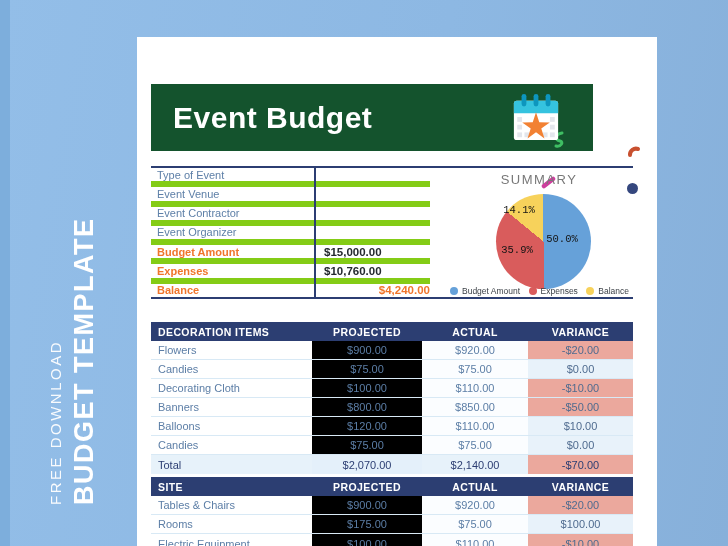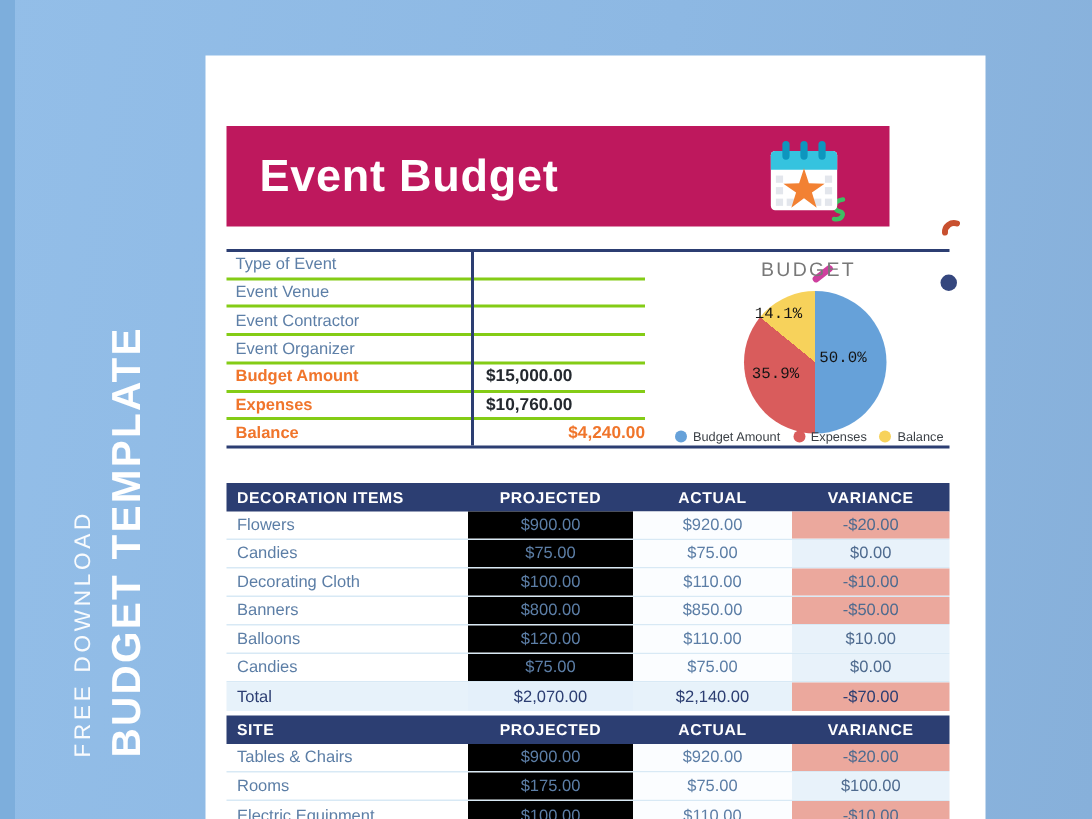--- a/index.html
+++ b/index.html
@@ -12,36 +12,36 @@
   
   .side-text { position:absolute; left:44px; top:505px; transform:rotate(-90deg);
     transform-origin:0 0; white-space:nowrap; color:#fff; }
   .side-free { font-size:15px; letter-spacing:2.5px; line-height:24px; opacity:.95; }
   .side-tmpl { font-size:27px; font-weight:bold; letter-spacing:1.5px; line-height:33px; }
 
   
   .page { position:absolute; left:137px; top:37px; width:520px; height:509px; background:#fff; overflow:hidden; }
 
   
-  .header-bar { position:absolute; left:14px; top:47px; width:442px; height:67px; background:#be185d; }
+  .header-bar { position:absolute; left:14px; top:47px; width:442px; height:67px; background:#14532d; }
   .header-title { position:absolute; left:22px; top:50%; transform:translateY(-50%);
     color:#fff; font-size:30px; font-weight:bold; letter-spacing:.5px; }
   .cal { position:absolute; right:32px; top:8px; width:50px; height:52px; }
   .confetti { position:absolute; }
   .conf-green { left:400px; top:47px; }
   .conf-red   { left:476px; top:60px; }
   .conf-pink  { left:390px; top:92px; }
   .conf-dot   { left:476px; top:99px; width:11px; height:11px; border-radius:50%; background:#35477E; }
 
   
   .info-box { position:absolute; left:14px; top:129px; width:482px; height:133px;
     border-top:2px solid #2C3E72; border-bottom:2px solid #2C3E72; }
   .form { position:absolute; left:0; top:0; width:279px; height:100%; display:flex; flex-direction:column; }
   .form::after { content:""; position:absolute; left:163px; top:0; bottom:0; width:2px; background:#2C3E72; }
-  .frow { flex:1; display:flex; align-items:center; border-bottom:2px solid #84cc16; }
+  .frow { flex:1; display:flex; align-items:center; border-bottom:6px solid #84cc16; }
   .frow:last-child { border-bottom:none; }
   .flabel { width:164px; padding-left:6px; font-size:11px; color:#5D7FA7; }
   .fvalue { width:115px; padding-left:9px; font-size:11.5px; font-weight:bold; color:#24292F; }
   .frow.accent .flabel { color:#F0752B; font-weight:bold; }
   .fvalue.accent { color:#F0752B;text-align:right; }
 
   
   .summary { position:absolute; left:294px; top:0; width:188px; height:129px; }
   .summary-title { position:absolute; top:4px; width:100%; text-align:center;
     font-size:13px; letter-spacing:1.5px; color:#787878; }
@@ -148,21 +148,21 @@
         <div class="frow accent">
           <div class="flabel">Expenses</div>
           <div class="fvalue">$10,760.00</div>
         </div>
         <div class="frow accent">
           <div class="flabel">Balance</div>
           <div class="fvalue accent">$4,240.00</div>
         </div>
       </div>
     <div class="summary">
-      <div class="summary-title">BUDGET</div>
+      <div class="summary-title">SUMMARY</div>
       <div class="pie" id="pie" style="background: conic-gradient(rgb(102, 161, 217) 0deg, rgb(102, 161, 217) 180deg, rgb(217, 92, 92) 180deg, rgb(217, 92, 92) 309.24deg, rgb(247, 210, 91) 309.24deg, rgb(247, 210, 91) 360deg);"></div>
       <div id="pct-labels">
           <div class="pct pct-0">50.0%</div>
           <div class="pct pct-1">35.9%</div>
           <div class="pct pct-2">14.1%</div>
         </div>
       <div class="legend" id="legend">
           <div class="legend-item">
             <span class="legend-dot" style="background: rgb(102, 161, 217);"></span>
             <span class="legend-label">Budget Amount</span>

